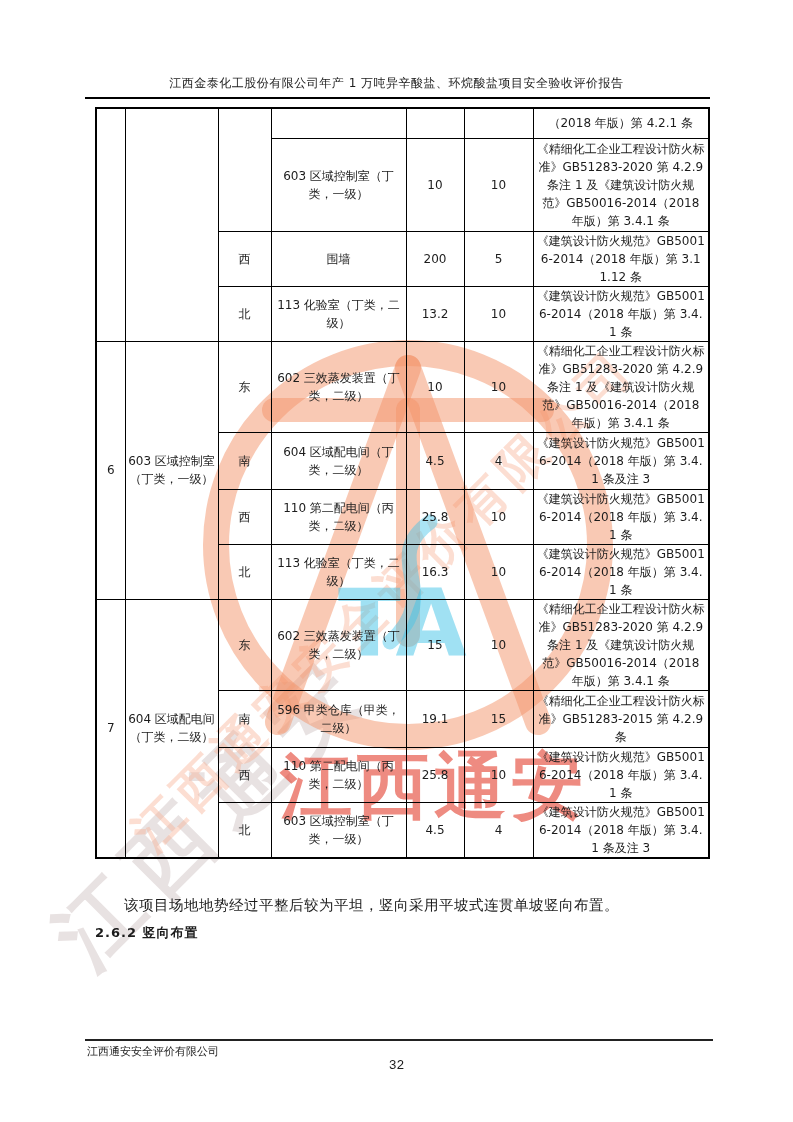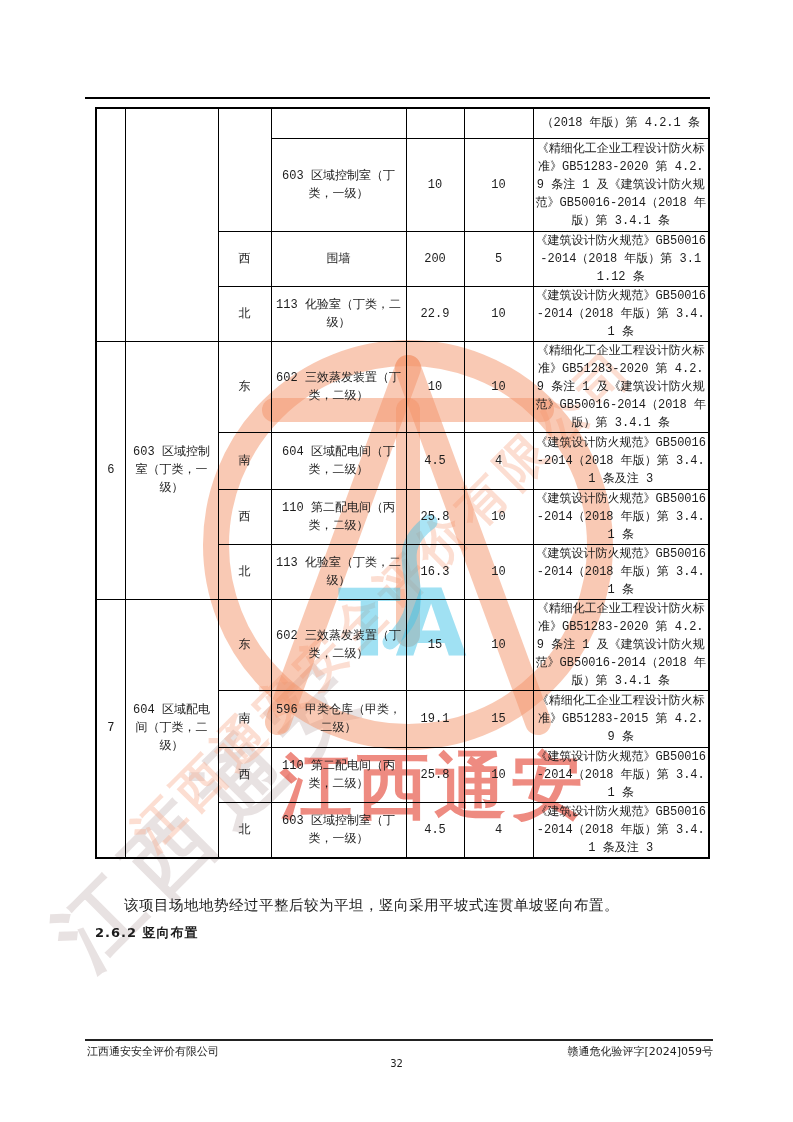--- a/index.html
+++ b/index.html
@@ -38,41 +38,40 @@
   .hdr-title{
     position:absolute;top:75px;left:0;width:100%;
     text-align:center;font-size:12px;letter-spacing:0.5px;
   }
   .hdr-rule{position:absolute;top:97px;left:85px;width:625px;height:2px;background:#000;}
   table.spacing{
     position:absolute;top:107px;left:95px;
     border-collapse:collapse;table-layout:fixed;
     border:2px solid #000;
     font-size:12px;
-    font-family:Liberation Mono, monospace;
   }
   table.spacing td{
     border:1px solid #000;
     text-align:center;vertical-align:middle;
     padding:0 2px;line-height:1.5;
     overflow:hidden;word-break:break-all;
   }
   .sec-heading{
     position:absolute;top:924px;left:95px;
     font-size:13px;font-weight:bold;letter-spacing:1px;
   }
   .body-par{
     position:absolute;top:888px;left:95px;width:614px;
     font-size:14.5px;line-height:35px;text-indent:2em;
     text-align:justify;letter-spacing:0.5px;
   }
   .ftr-rule{position:absolute;top:1039px;left:85px;width:628px;height:2px;background:#222;}
   .ftr-left{position:absolute;top:1044px;left:87px;font-size:11px;}
   .ftr-right{position:absolute;top:1044px;left:85px;width:628px;text-align:right;font-size:11px;}
-  .ftr-page{position:absolute;top:1058px;left:0;width:100%;text-align:center;font-size:10px;}
+  .ftr-page{position:absolute;top:1058px;left:0;width:100%;text-align:center;font-size:13px;font-family:Liberation Mono, monospace;}
 </style>
 </head>
 <body>
 
 <div class="page">
 
   <div class="wm">
     <div class="wm-diag-gray">江西通安</div>
     <div class="wm-diag-company">江西通安安全评价有限公司</div>
     <svg style="position:absolute;left:178px;top:330px" width="465" height="440" viewBox="0 0 465 440">
@@ -84,20 +83,21 @@
         <path d="M 230 80 L 230 305" stroke-width="24"></path>
       </g>
       <path d="M 252 192 C 200 230 268 262 212 312" fill="none" stroke="rgba(66,195,232,0.45)" stroke-width="15" stroke-linecap="round"></path>
     </svg>
     <div class="wm-ta">TA</div>
     <div class="wm-red">江西通安</div>
   </div>
 
   <div class="content">
 
+    <div class="hdr-title">江西金泰化工股份有限公司年产 1 万吨异辛酸盐、环烷酸盐项目安全验收评价报告</div>
     <div class="hdr-rule"></div>
 
     <table class="spacing">
       <colgroup id="tbl-cols">
           <col style="width: 29px;">
           <col style="width: 93px;">
           <col style="width: 53px;">
           <col style="width: 135px;">
           <col style="width: 58px;">
           <col style="width: 69px;">
@@ -122,21 +122,21 @@
           <tr style="height: 54px;">
             <td>西</td>
             <td>围墙</td>
             <td>200</td>
             <td>5</td>
             <td>《建筑设计防火规范》GB50016-2014（2018 年版）第 3.11.12 条</td>
           </tr>
           <tr style="height: 55px;">
             <td>北</td>
             <td>113 化验室（丁类，二级）</td>
-            <td>22.9</td>
+            <td>13.2</td>
             <td>10</td>
             <td>《建筑设计防火规范》GB50016-2014（2018 年版）第 3.4.1 条</td>
           </tr>
           <tr style="height: 90px;">
             <td rowspan="4">6</td>
             <td rowspan="4">603 区域控制室（丁类，一级）</td>
             <td>东</td>
             <td>602 三效蒸发装置（丁类，二级）</td>
             <td>10</td>
             <td>10</td>
@@ -195,17 +195,16 @@
           </tr>
         </tbody>
     </table>
 
     <div class="sec-heading">2.6.2 竖向布置</div>
 
     <div class="body-par">该项目场地地势经过平整后较为平坦，竖向采用平坡式连贯单坡竖向布置。</div>
 
     <div class="ftr-rule"></div>
     <div class="ftr-left">江西通安安全评价有限公司</div>
-    <div class="ftr-right">赣通危化验评字[2024]059号</div>
     <div class="ftr-page">32</div>
 
   </div>
 </div>
 
 </body></html>

